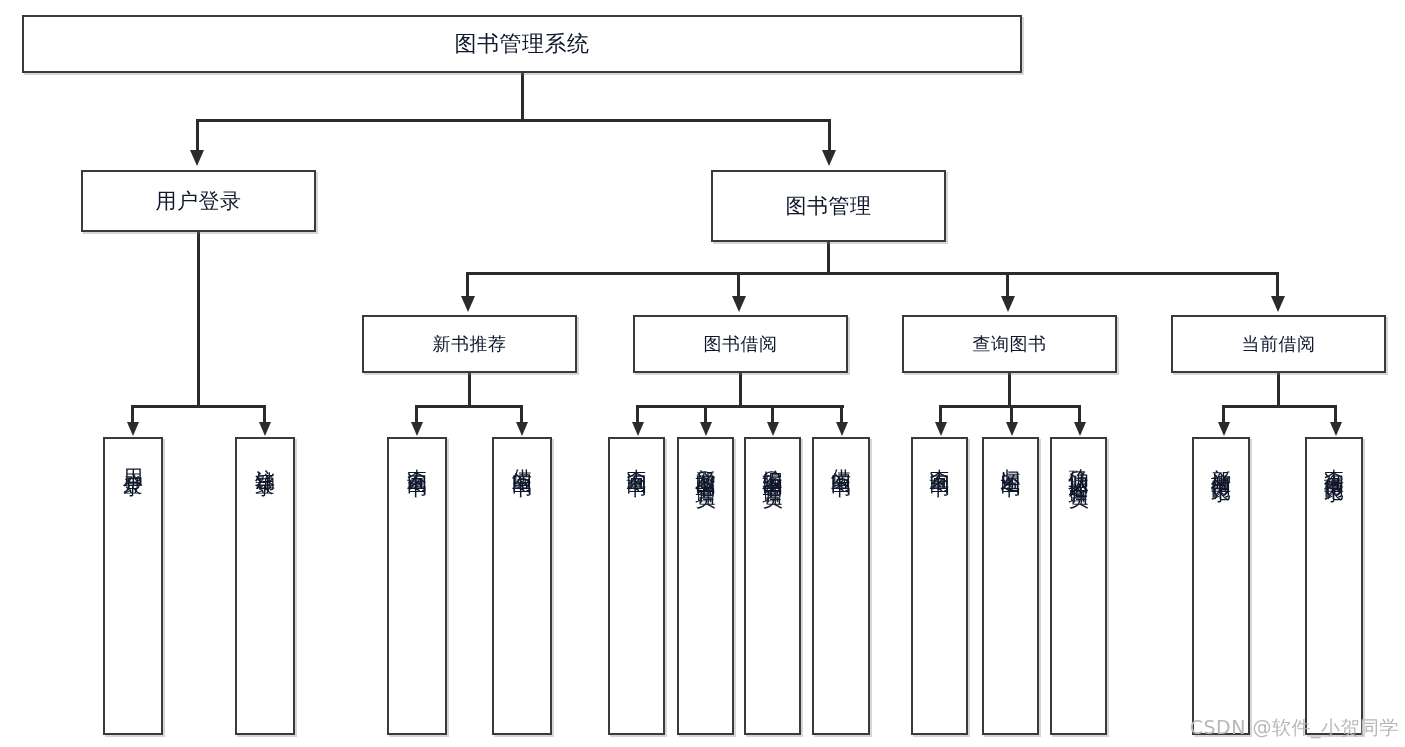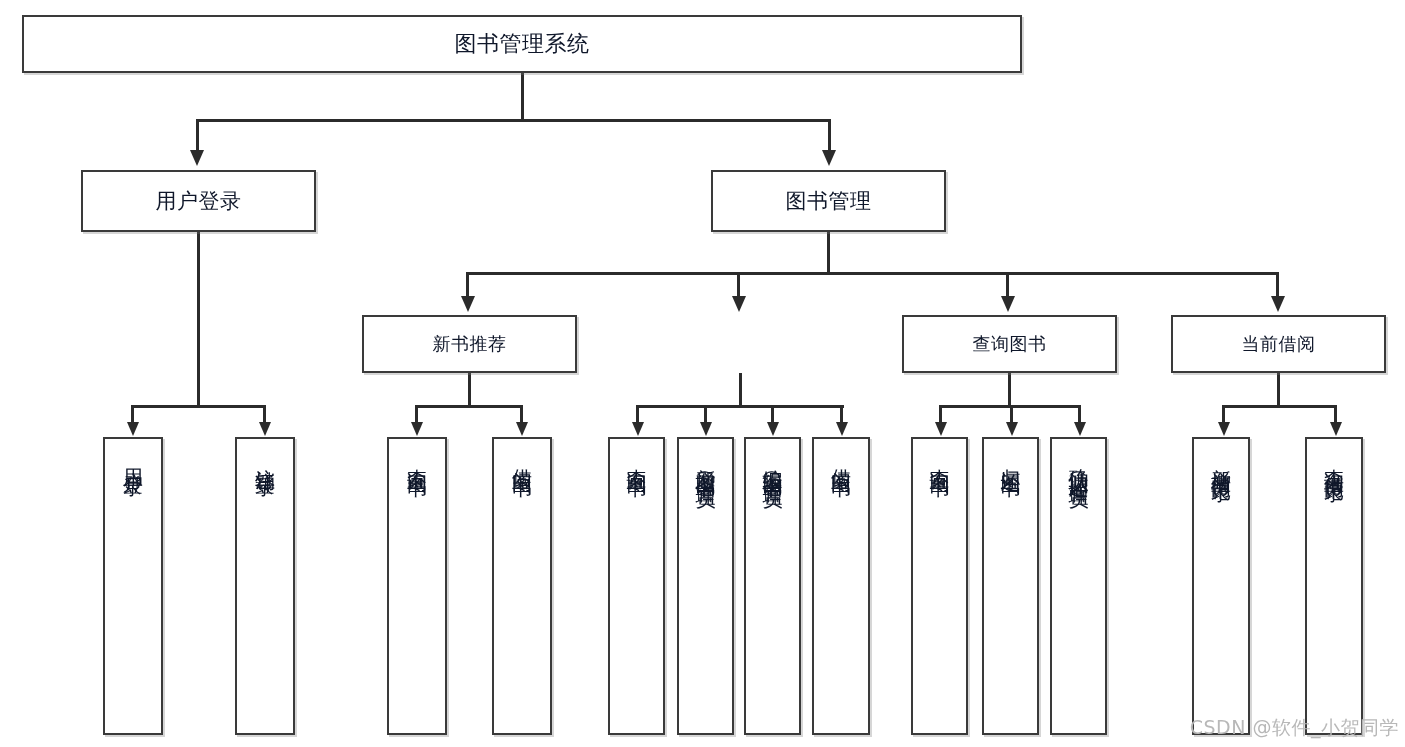--- a/index.html
+++ b/index.html
@@ -110,21 +110,21 @@
 
   <div class="edge v" style="left:196px; top:119px; height:32px;"></div>
   <div class="arrow" style="left:190px; top:150px;"></div>
   <div class="edge v" style="left:828px; top:119px; height:32px;"></div>
   <div class="arrow" style="left:822px; top:150px;"></div>
 
   <div class="node level2" style="left:81px; top:170px; width:235px; height:62px;">
     <span class="label">用户登录</span>
   </div>
 
-  <div class="node level2" style="left:711px; top:170px; width:235px; height:62px;align-items:center;">
+  <div class="node level2" style="left:711px; top:170px; width:235px; height:72px;align-items:center;">
     <span class="label">图书管理</span>
   </div>
 
   <div class="edge v" style="left:197px; top:232px; height:175px;"></div>
   <div class="edge h" style="left:131px; top:405px; width:134px;"></div>
   <div class="edge v" style="left:131px; top:405px; height:18px;"></div>
   <div class="arrow small" style="left:127px; top:422px;"></div>
   <div class="edge v" style="left:263px; top:405px; height:18px;"></div>
   <div class="arrow small" style="left:259px; top:422px;"></div>
 
@@ -135,20 +135,23 @@
   <div class="edge v" style="left:737px; top:272px; height:25px;"></div>
   <div class="arrow" style="left:732px; top:296px;"></div>
   <div class="edge v" style="left:1006px; top:272px; height:25px;"></div>
   <div class="arrow" style="left:1001px; top:296px;"></div>
   <div class="edge v" style="left:1276px; top:272px; height:25px;"></div>
   <div class="arrow" style="left:1271px; top:296px;"></div>
 
   <div class="node level3" style="left:362px; top:315px; width:215px; height:58px;">
     <span class="label">新书推荐</span>
   </div>
+  <div class="node level3" style="left:633px; top:315px; width:215px; height:58px;">
+    <span class="label">图书借阅</span>
+  </div>
   <div class="node level3" style="left:902px; top:315px; width:215px; height:58px;">
     <span class="label">查询图书</span>
   </div>
   <div class="node level3" style="left:1171px; top:315px; width:215px; height:58px;">
     <span class="label">当前借阅</span>
   </div>
 
   <div class="edge v" style="left:468px; top:373px; height:34px;"></div>
   <div class="edge h" style="left:415px; top:405px; width:108px;"></div>
   <div class="edge v" style="left:415px; top:405px; height:18px;"></div>

